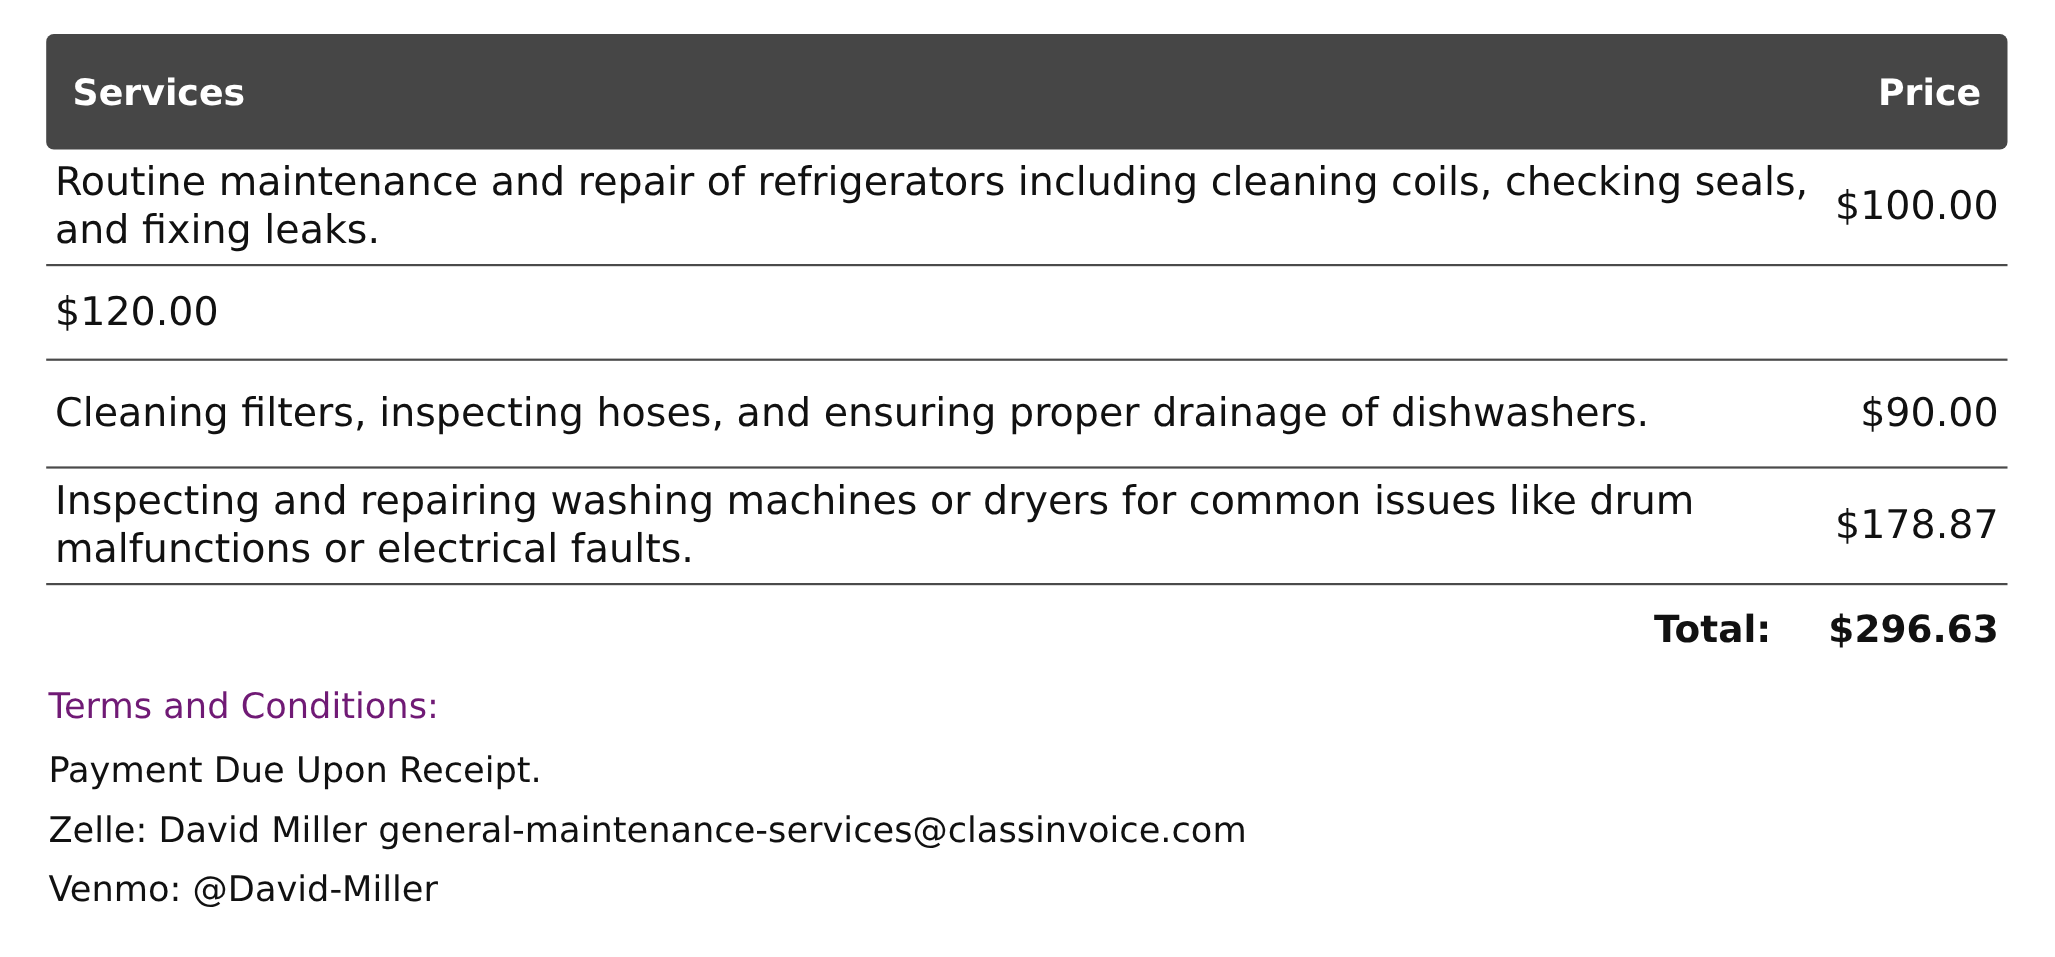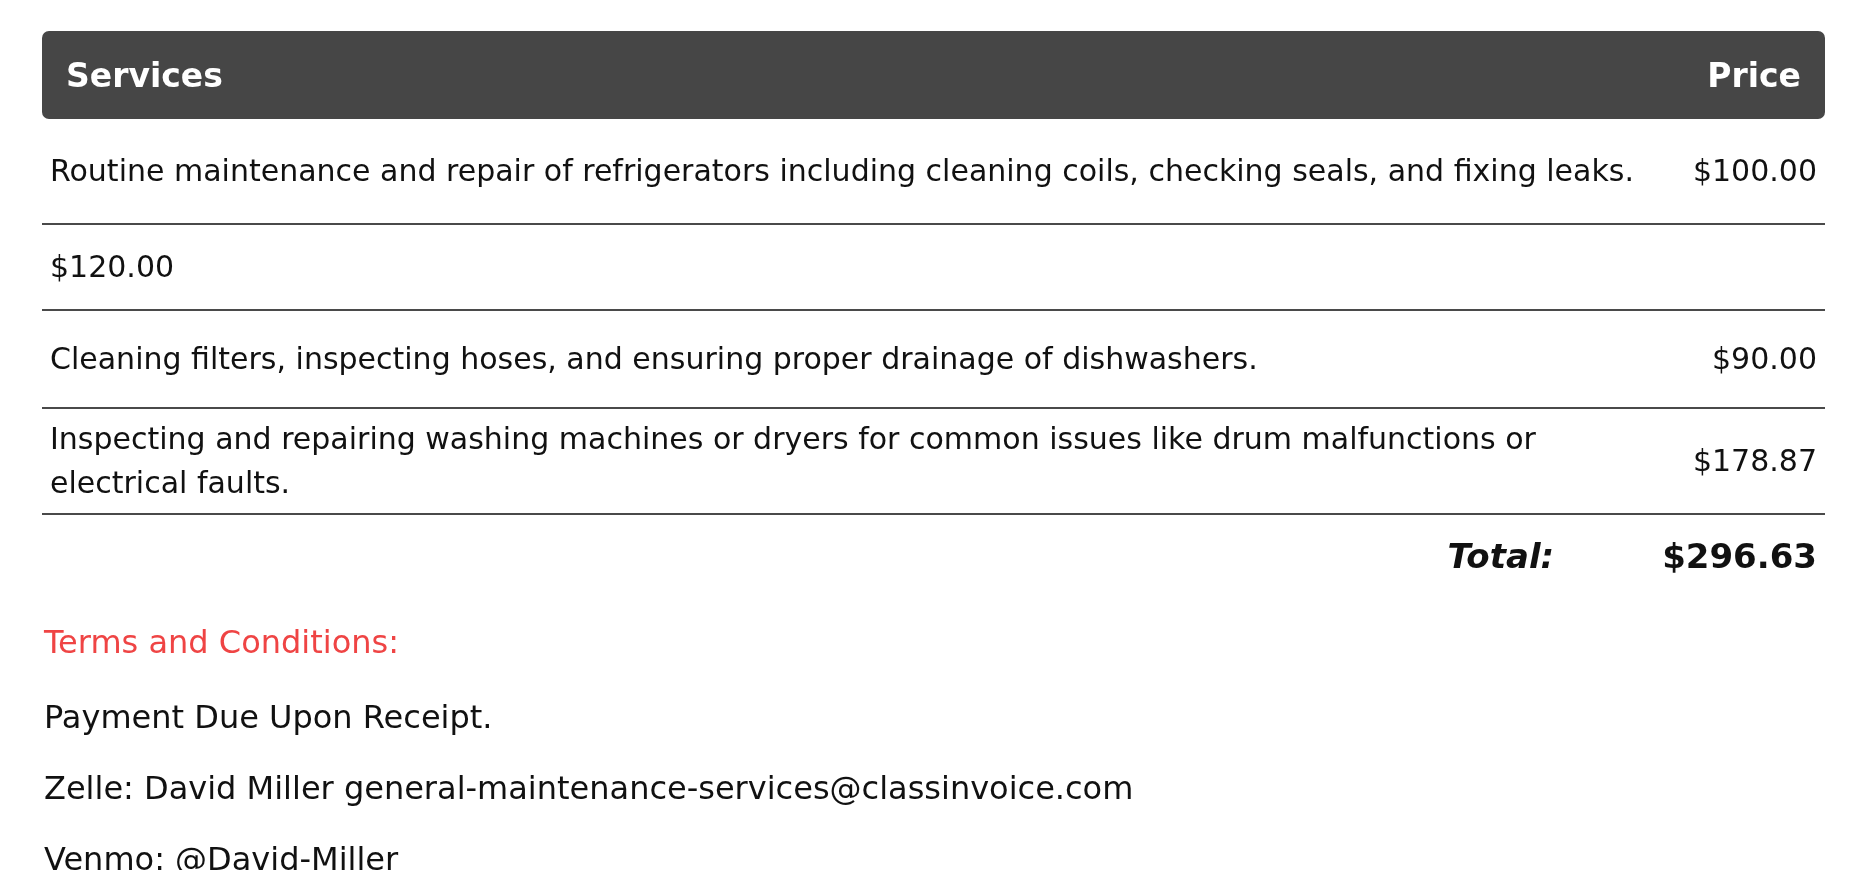--- a/index.html
+++ b/index.html
@@ -7,46 +7,46 @@
     width: 1868px; height: 870px; overflow: hidden;
     font-family: "DejaVu Sans", sans-serif; color: #111111;
     position: relative;
   }
   .invoice-table {
     position: absolute; left: 42px; top: 31px; width: 1783px;
     border-collapse: collapse;
   }
   .head-row {
     display: flex; justify-content: space-between; align-items: center;
-    height: 88px; background: #464646; border-radius: 7px;
+    height: 105px; background: #464646; border-radius: 7px;
     padding: 0 24px; box-sizing: border-box; color: #ffffff;
     font-weight: bold; font-size: 33px;
   }
   .row {
     display: flex; justify-content: space-between; align-items: center;
     border-bottom: 2px solid #4a4a4a; box-sizing: border-box;
-    padding: 0 8px; font-size: 30px; line-height: 44px;
+    padding: 0 8px; font-size: 36px; line-height: 44px;
   }
   .row .desc { flex: 1; padding-right: 20px; }
   .row .price { white-space: nowrap; text-align: right; }
   .r0 { height: 106px; }
   .r1 { height: 86px; }
   .r2 { height: 98px; }
   .r3 { height: 106px; }
   .total-row {
     display: flex; justify-content: flex-end; align-items: center;
     height: 82px; padding: 0 8px; font-weight: bold; font-size: 34px;
   }
-  .total-row .total-label { margin-right: 108px; font-style: italic; }
+  .total-row .total-label { margin-right: 52px; }
   .terms {
     position: absolute; left: 44px; top: 617px;
     font-size: 32px;
   }
-  .terms .terms-title { color: #ef4444; height: 56px; line-height: 50px; }
-  .terms .line { height: 54px; line-height: 54px; color: #111111; margin-top: 17px; }
+  .terms .terms-title { color: #701a75; height: 56px; line-height: 50px; }
+  .terms .line { height: 54px; line-height: 54px; color: #111111; }
 </style>
 </head>
 <body>
 
 <div class="invoice-table">
   <div class="head-row">
     <span>Services</span>
     <span>Price</span>
   </div>
 

